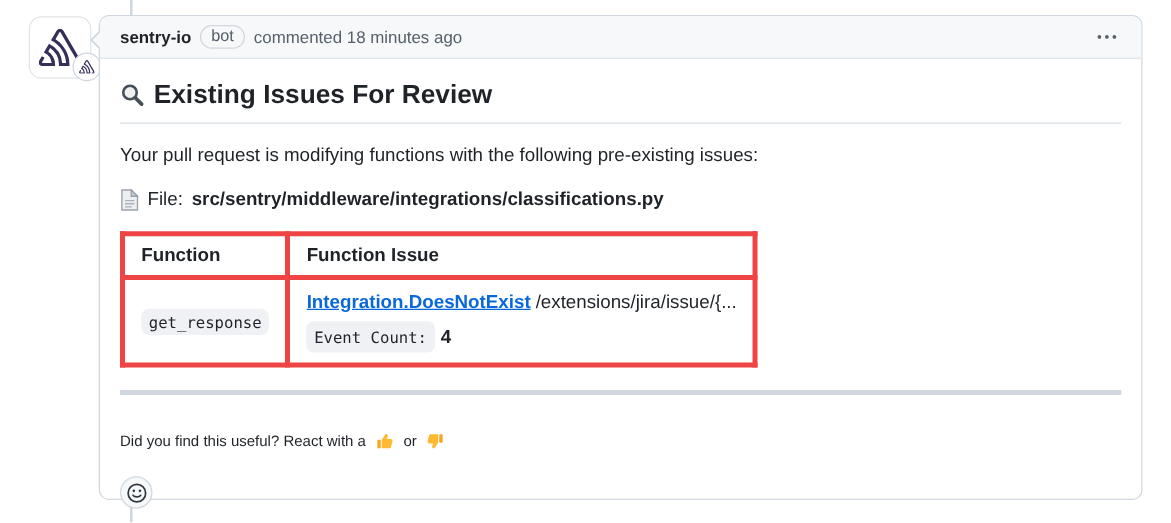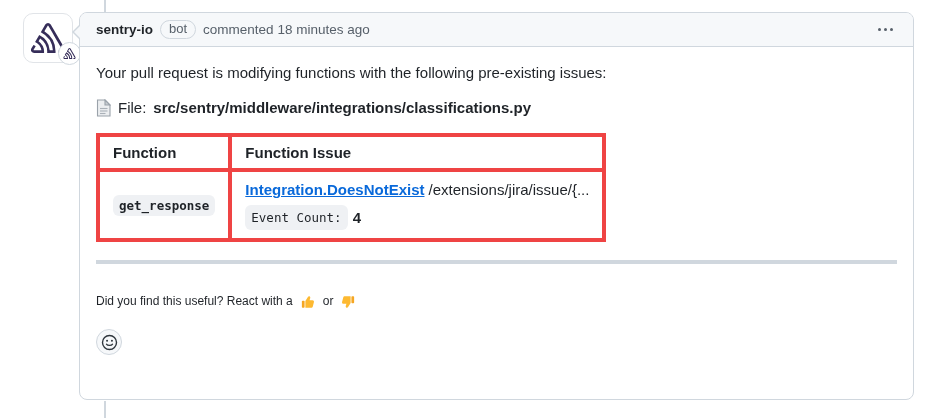--- a/index.html
+++ b/index.html
@@ -79,29 +79,29 @@
   table.issues th, table.issues td { border:4px solid #ef4444; text-align:left; vertical-align:middle; }
   table.issues th { padding:6px 13px; font-weight:700; font-size:15px; height:33px; }
   table.issues td { padding:8px 13px; }
   table.issues th.col-fn, table.issues td.col-fn { width:118px; }
 
   .code {
     font-family:"DejaVu Sans Mono","Liberation Mono",monospace;
     font-size:12.5px; background:#eff1f4; border-radius:6px;
     padding:3px 6px; color:#1f2328; white-space:nowrap;
   }
-  .code.fn { font-weight:700; }
+  .code.fn { font-weight:400; }
   .issue-link { color:#0969da; font-weight:700; text-decoration:underline; }
   .issue-path { color:#1f2328; margin-left:4px; }
   .event-line { margin-top:6px; display:flex; align-items:center; }
   .event-count-value { font-weight:700; margin-left:5px; font-size:15px; }
 
   hr.thick { border:none; height:4px; background:#d0d7de; margin:18px 0 30px; }
 
-  .footer-prompt { font-size:12px; line-height:15px; display:flex; align-items:center; gap:8px; color:#1f2328; }
+  .footer-prompt { font-size:12px; line-height:15px; display:flex; gap:8px; color:#1f2328; }
   .footer-prompt svg { vertical-align:middle; }
 
   .reaction-btn {
     margin-top:20px; width:26px; height:26px; border-radius:50%;
     border:1px solid #d0d7de; background:#f6f8fa; cursor:pointer;
     display:flex; align-items:center; justify-content:center; padding:0;
   }
 </style>
 </head>
 <body>
@@ -141,20 +141,27 @@
     <span class="bot-pill">bot</span>
     <span class="action-text"><span>commented</span> <a href="#" style="color:inherit;text-decoration:none;">18 minutes ago</a></span>
     <button class="kebab-btn" aria-label="comment options">
       <i></i>
         <i></i>
         <i></i>
     </button>
   </div>
 
   <div class="comment-body">
+    <h2 class="issue-heading">
+      <svg width="20" height="20" viewBox="0 0 20 20">
+        <circle cx="8" cy="8" r="5.4" fill="#eef0f2" stroke="#474f58" stroke-width="2.1"></circle>
+        <line x1="12.4" y1="12.4" x2="17.3" y2="17.3" stroke="#474f58" stroke-width="3" stroke-linecap="round"></line>
+      </svg>
+      <span>Existing Issues For Review</span>
+    </h2>
 
     <p class="intro">Your pull request is modifying functions with the following pre-existing issues:</p>
 
     <p class="file-line">
       <svg width="15" height="18" viewBox="0 0 15 18">
         <path d="M1.5 1 h7.5 L14 6 v11 H1.5 z" fill="#eceef0" stroke="#9aa2aa" stroke-width="1.1"></path>
         <path d="M9 1 L14 6 H9 z" fill="#c8cdd2" stroke="#9aa2aa" stroke-width="1.1"></path>
         <line x1="4" y1="9.5" x2="11.5" y2="9.5" stroke="#aab1b8" stroke-width="1.1"></line>
         <line x1="4" y1="12" x2="11.5" y2="12" stroke="#aab1b8" stroke-width="1.1"></line>
         <line x1="4" y1="14.5" x2="9.5" y2="14.5" stroke="#aab1b8" stroke-width="1.1"></line>

